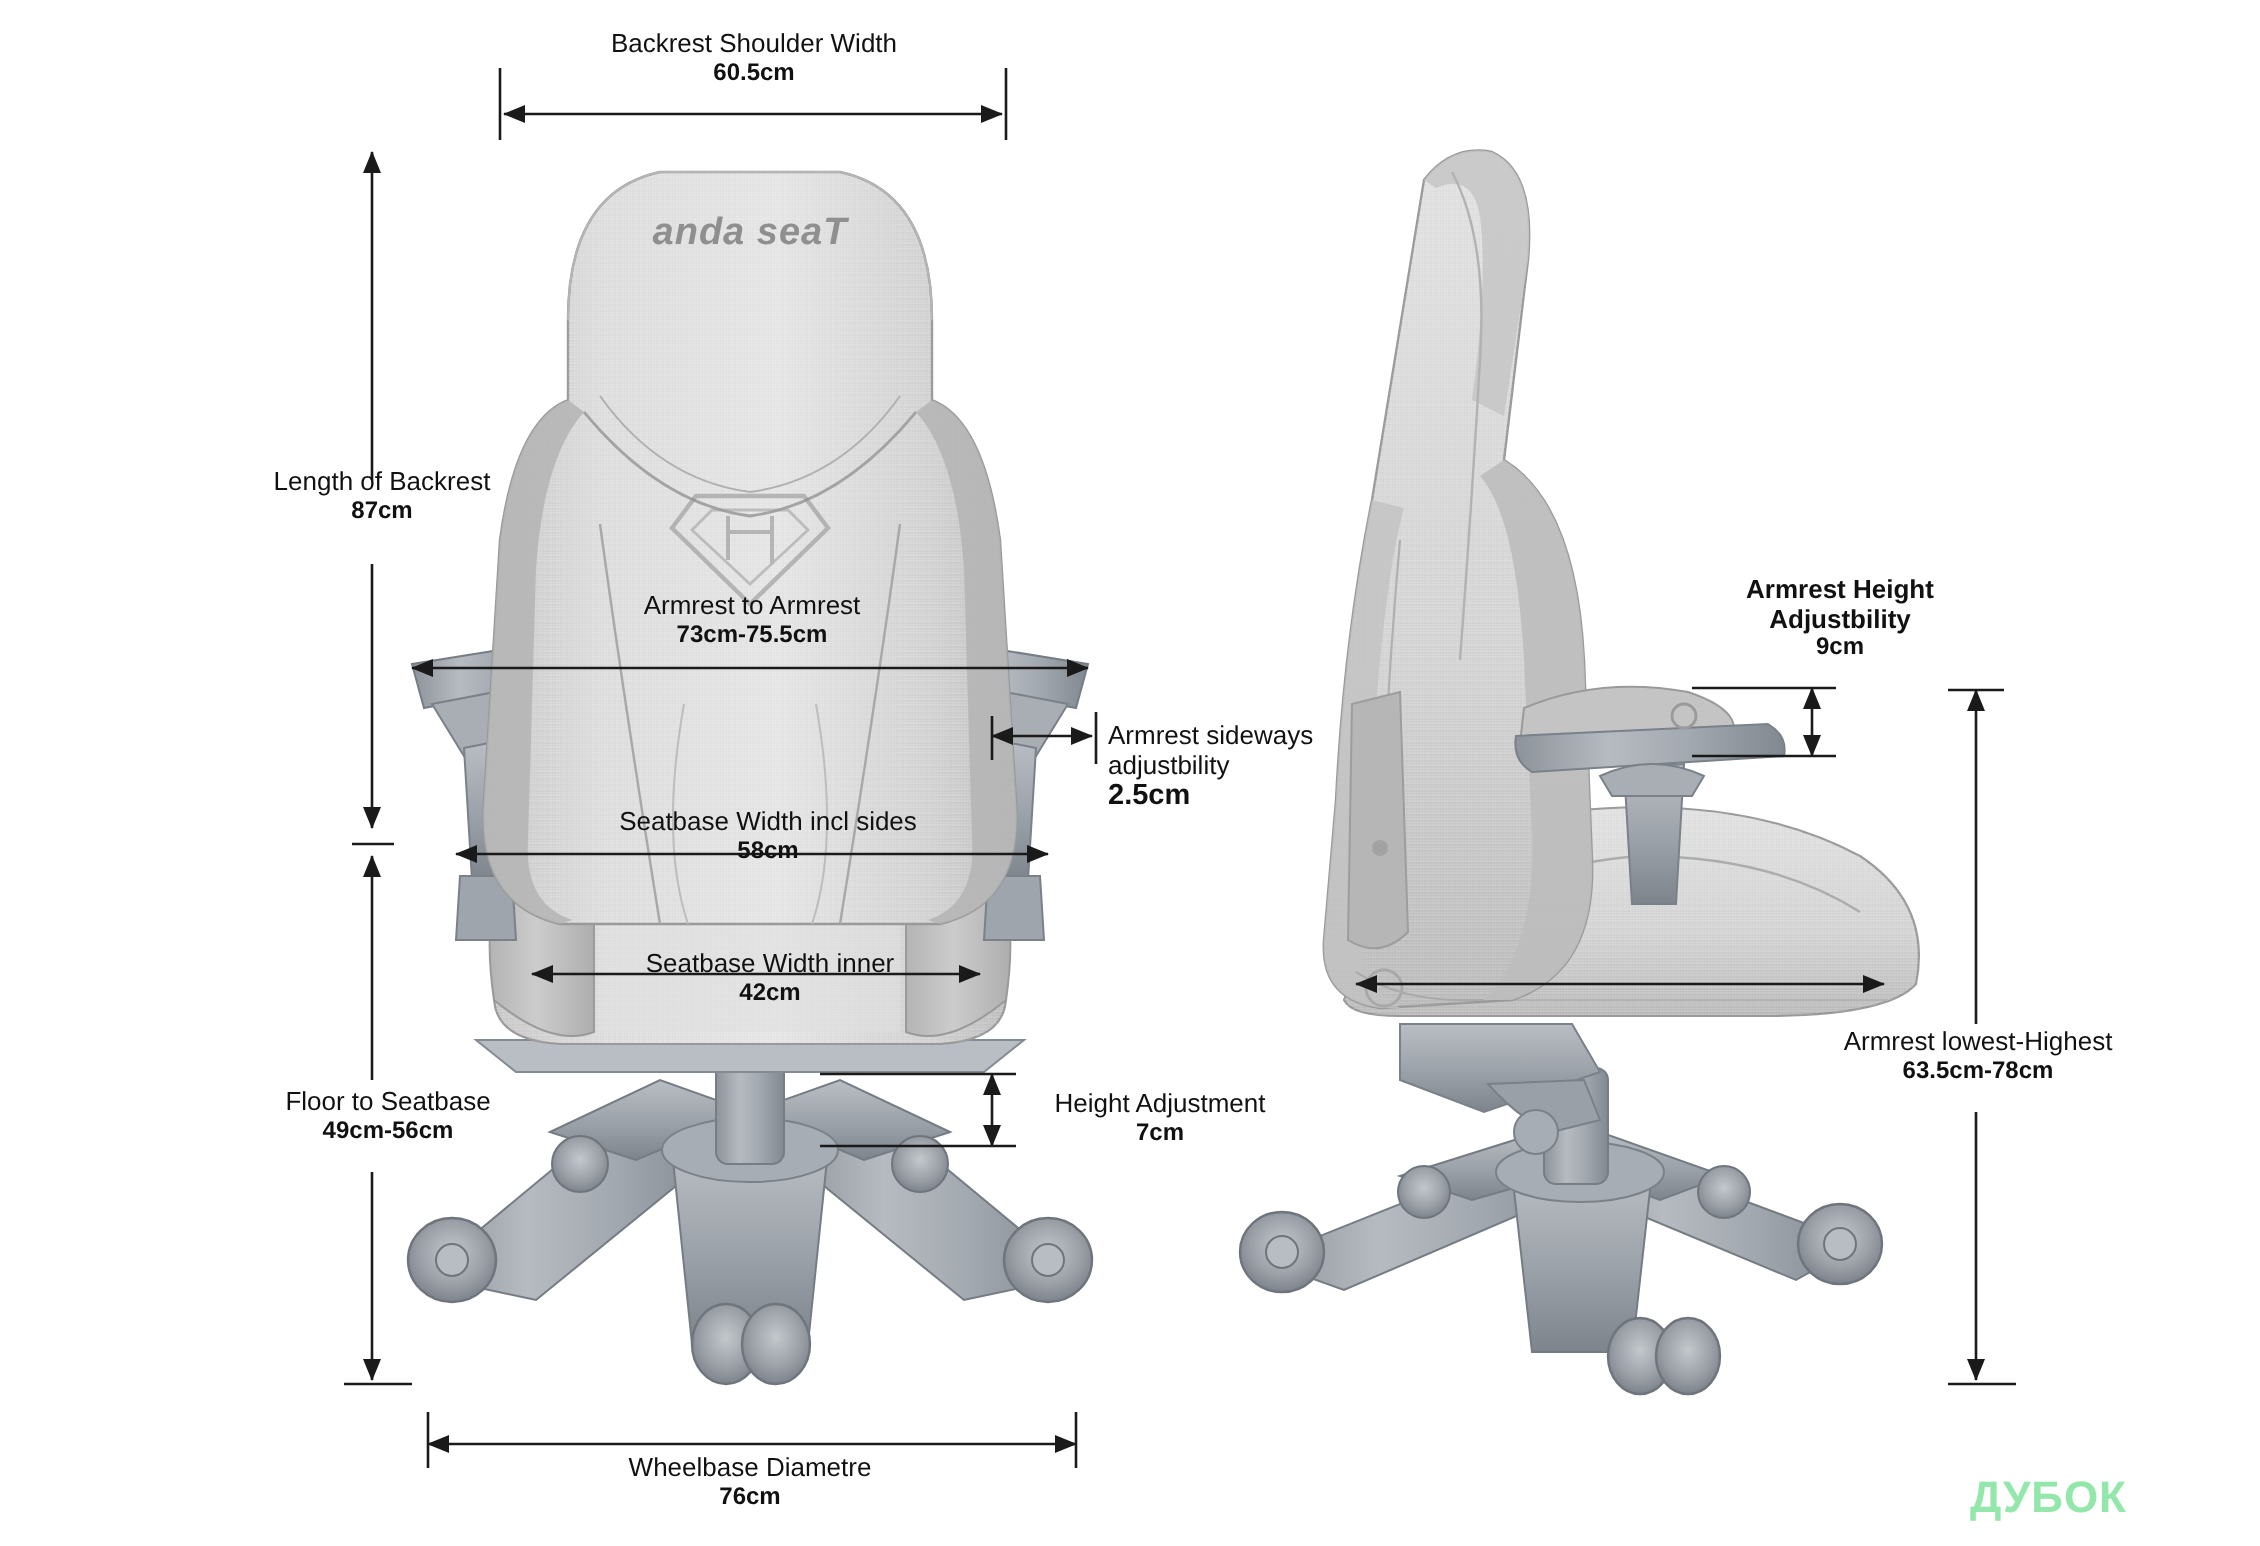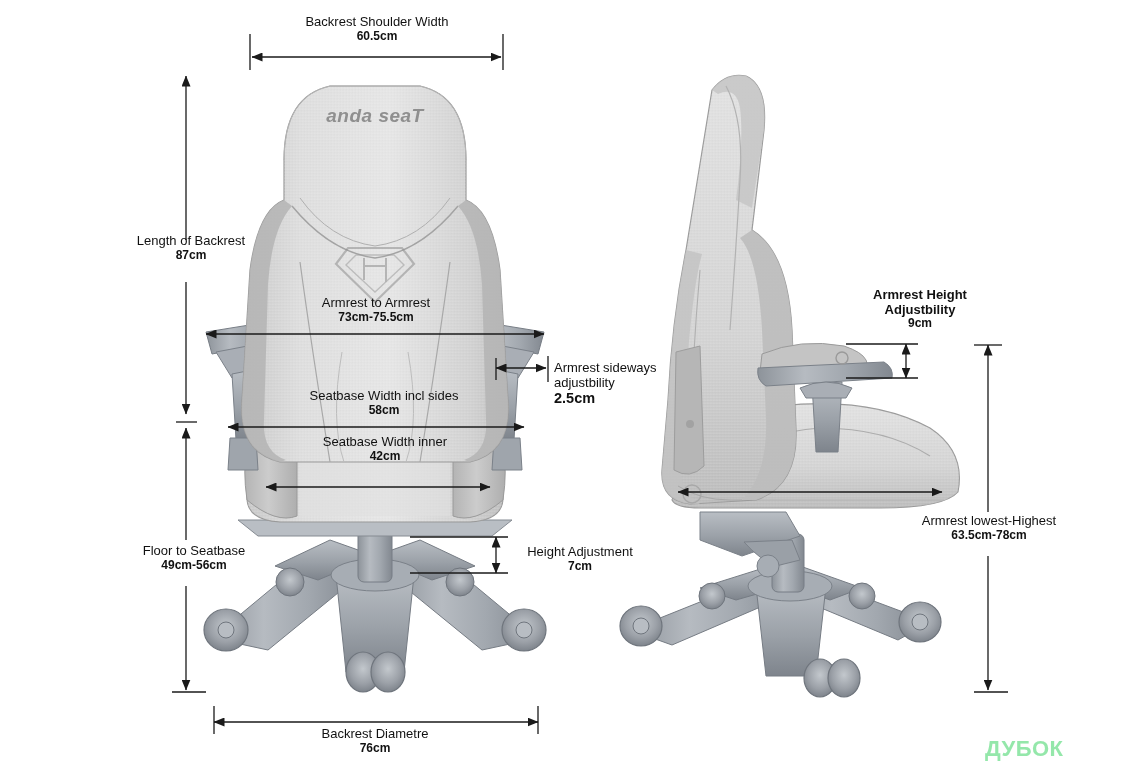--- a/index.html
+++ b/index.html
@@ -299,42 +299,42 @@
     <span class="cap">Armrest to Armrest</span>
     <span class="val">73cm-75.5cm</span>
   </div>
 
   <div class="dim-label small left" style="left:554px;top:361px;width:110px;">
     <span class="cap">Armrest sideways</span>
     <span class="cap">adjustbility</span>
     <span class="val">2.5cm</span>
   </div>
 
-  <div class="dim-label" style="left:286px;top:389px;width:196px;">
+  <div class="dim-label" style="left:286px;top:404px;width:196px;">
     <span class="cap">Seatbase Width incl sides</span>
     <span class="val">58cm</span>
   </div>
 
-  <div class="dim-label" style="left:300px;top:435px;width:170px;">
+  <div class="dim-label" style="left:300px;top:475px;width:170px;">
     <span class="cap">Seatbase Width inner</span>
     <span class="val">42cm</span>
   </div>
 
   <div class="dim-label" style="left:120px;top:544px;width:148px;">
     <span class="cap">Floor to Seatbase</span>
     <span class="val">49cm-56cm</span>
   </div>
 
   <div class="dim-label" style="left:509px;top:545px;width:142px;">
     <span class="cap">Height Adjustment</span>
     <span class="val">7cm</span>
   </div>
 
   <div class="dim-label" style="left:295px;top:727px;width:160px;">
-    <span class="cap">Backrest Diametre</span>
+    <span class="cap">Wheelbase Diametre</span>
     <span class="val">76cm</span>
   </div>
 
   <div class="dim-label bold" style="left:840px;top:288px;width:160px;">
     <span class="cap">Armrest Height</span>
     <span class="cap">Adjustbility</span>
     <span class="val">9cm</span>
   </div>
 
 

